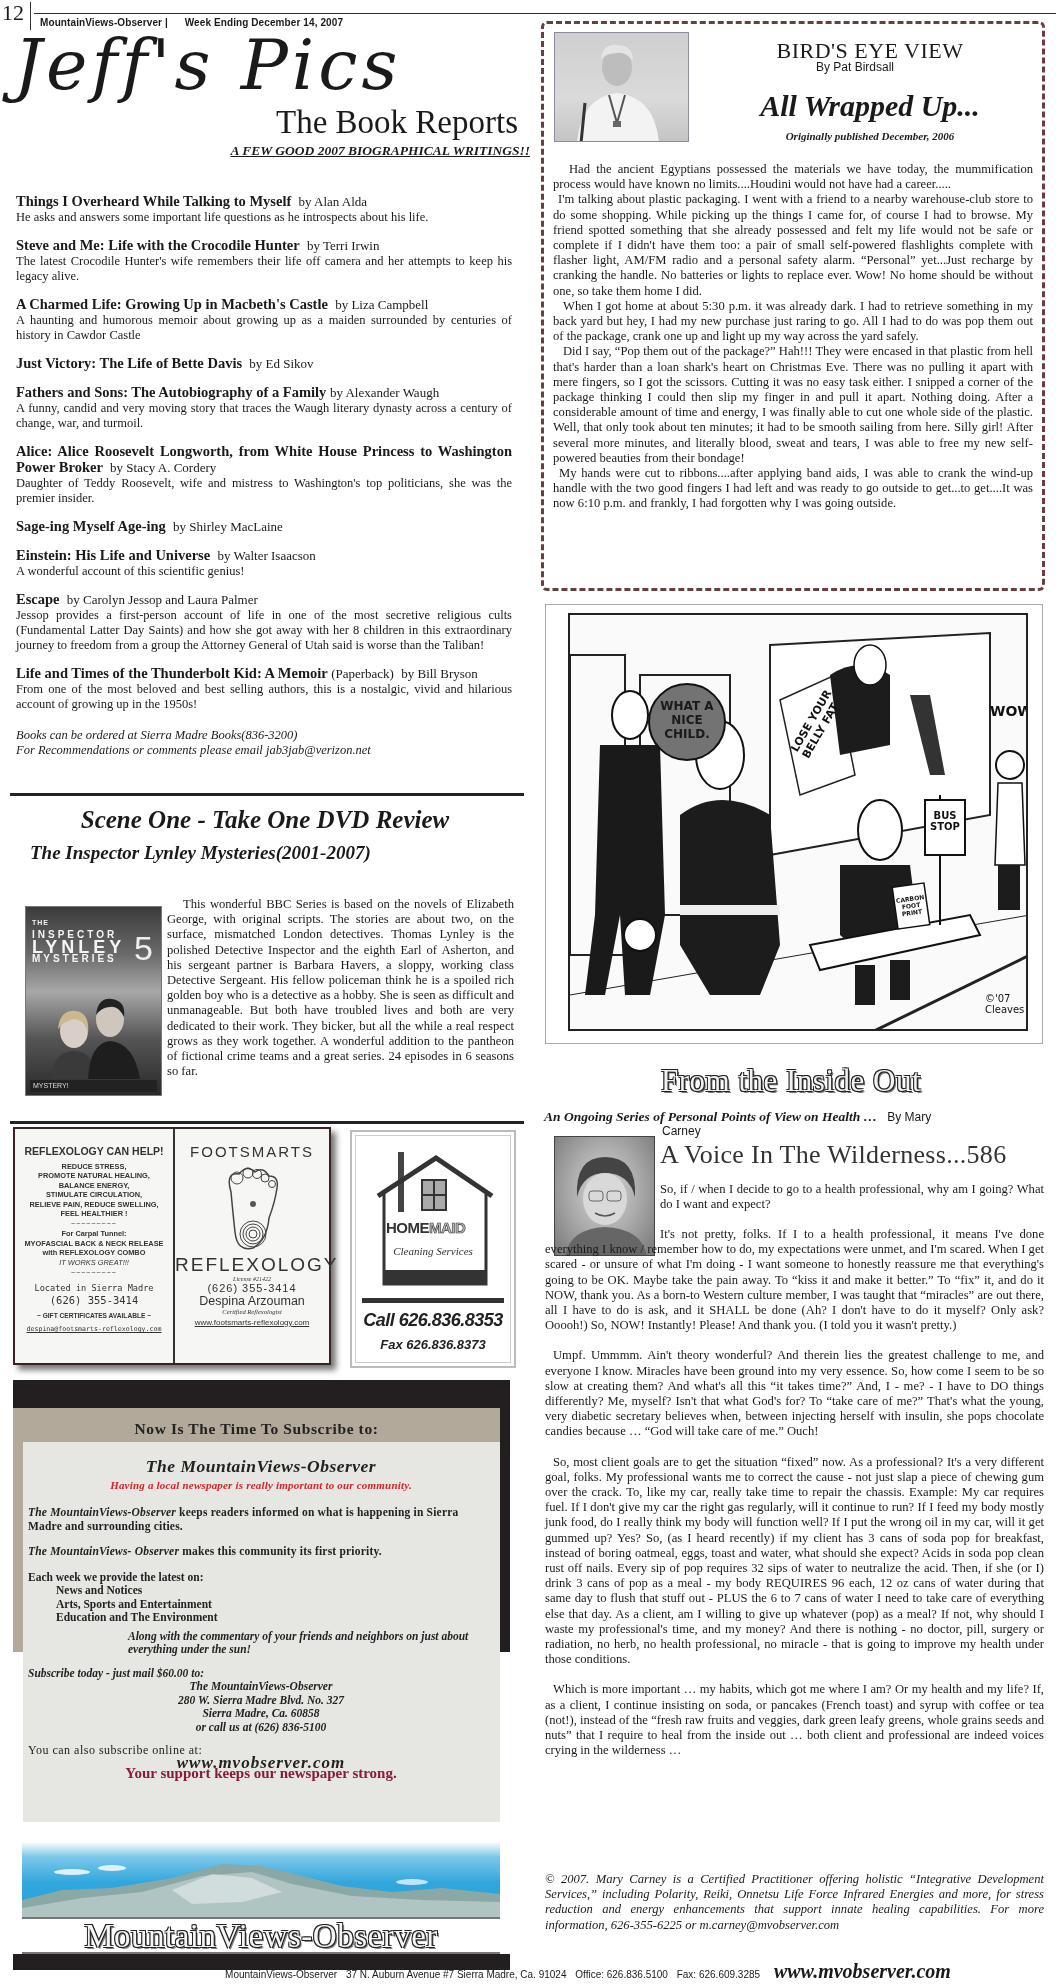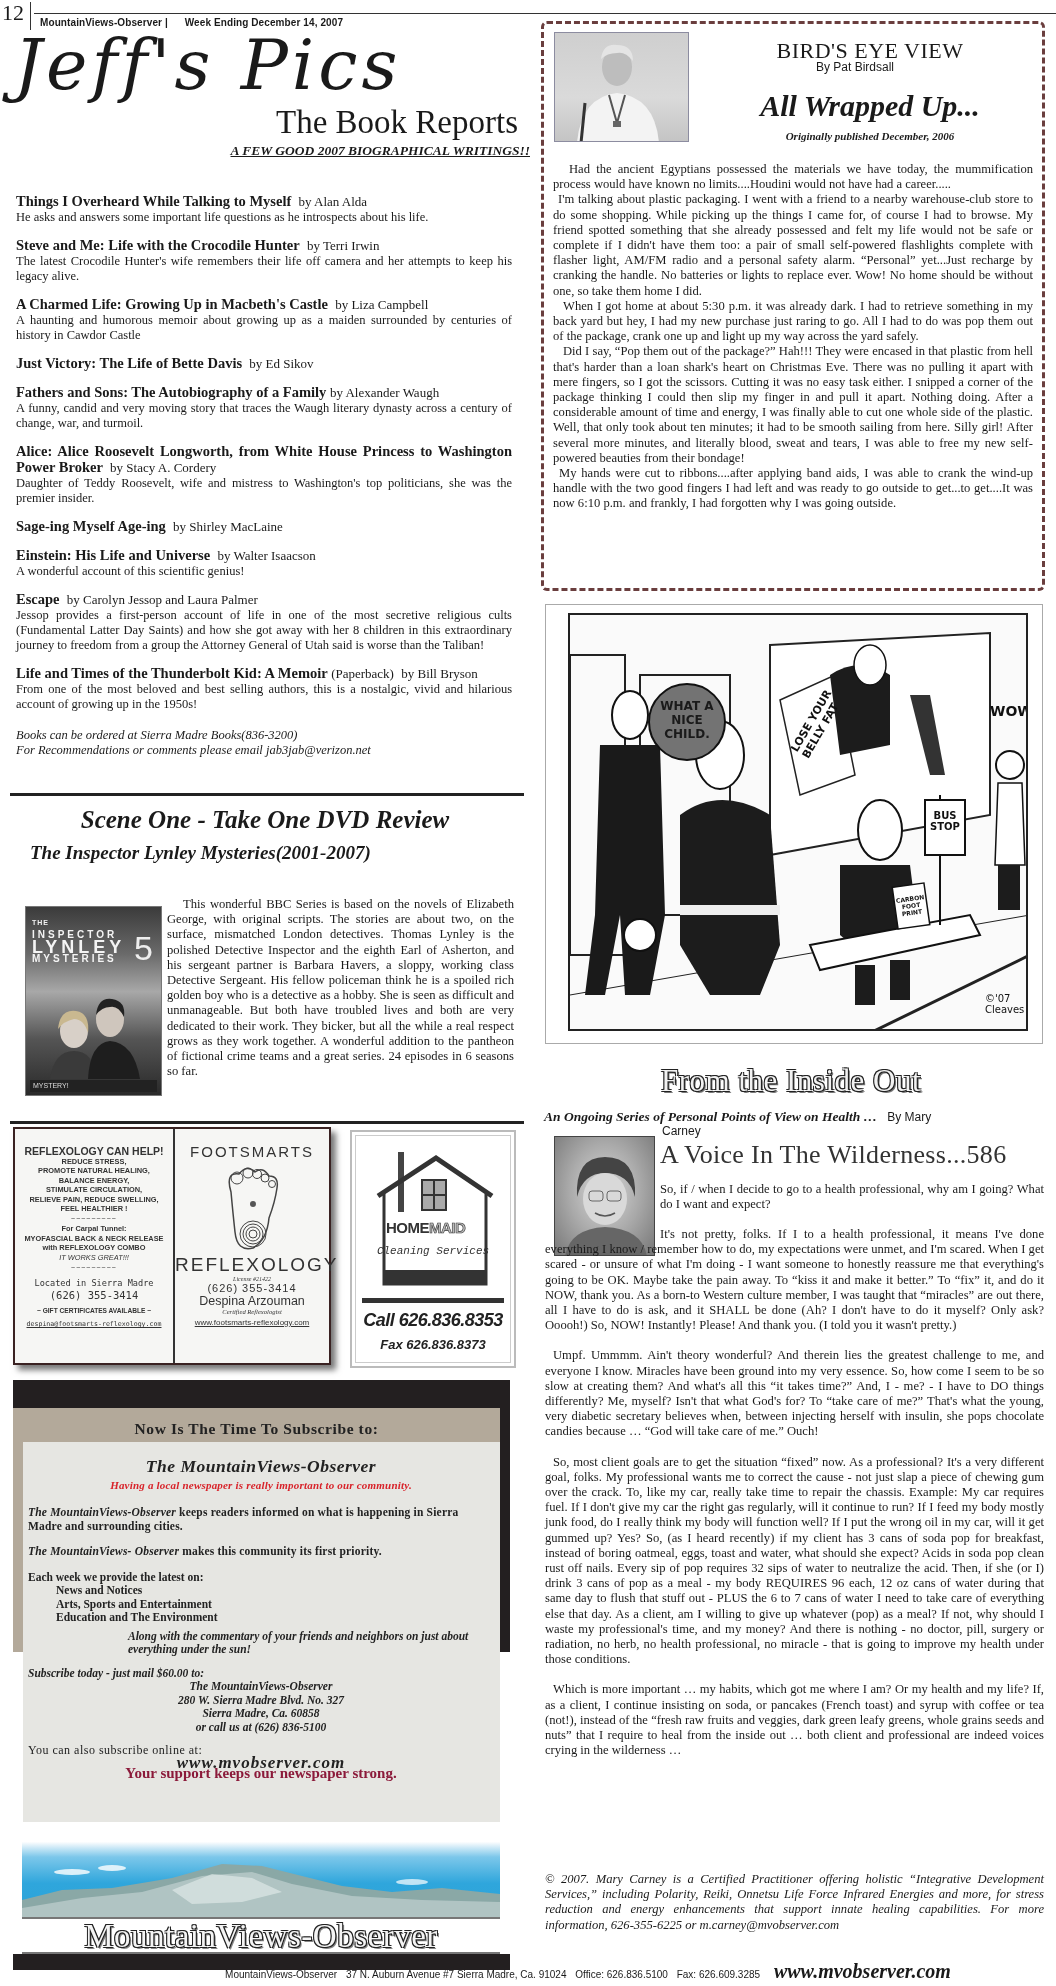--- a/index.html
+++ b/index.html
@@ -36,21 +36,21 @@
   #dvd-cover .c2 { font-size: 18px; letter-spacing: 4px; }
   #dvd-cover .c5 { position: absolute; right: 8px; top: 22px; color: #eee; font-size: 34px; font-family: "Liberation Sans", sans-serif; }
   #dvd-cover .faces { position: absolute; left: 18px; top: 82px; width: 100px; height: 90px; }
   #dvd-cover .cbottom { position: absolute; left: 4px; bottom: 3px; right: 4px; height: 12px; background: #222; color: #ddd; font-size: 7px; font-family: "Liberation Sans", sans-serif; padding-left: 3px; line-height: 12px; }
   #dvd-body { left: 167px; top: 897px; width: 347px; font-size: 12.6px; line-height: 15.2px; text-align: justify; text-indent: 16px; }
 
   
   #ads-rule { left: 10px; top: 1121px; width: 514px; height: 3px; background: #222; }
   #reflex-ad { left: 13px; top: 1127px; width: 318px; height: 238px; border: 2px solid #3a2222; background: #f6f6f4; box-shadow: 5px 5px 6px #777; }
   #reflex-left { position: absolute; left: 0; top: 0; width: 158px; height: 100%; text-align: center; font-family: "Liberation Sans", sans-serif; color: #333; padding-top: 16px; }
-  #reflex-left .h { font-size: 10.5px; font-weight: bold; }
+  #reflex-left .h { font-size: 10.5px; font-weight: bold; margin-bottom: 5px; }
   #reflex-left .l { font-size: 7.4px; font-weight: bold; line-height: 9.4px; }
   #reflex-left .s { font-size: 7px; letter-spacing: 1px; margin: 2px 0; }
   #reflex-left .loc { font-family: "DejaVu Sans Mono", monospace; font-size: 8.6px; margin-top: 6px; line-height: 12px; }
   #reflex-left .ph { font-family: "DejaVu Sans Mono", monospace; font-size: 10.5px; }
   #reflex-left .gift { font-size: 6.6px; font-weight: bold; margin-top: 6px; }
   #reflex-left .em { font-size: 6.6px; text-decoration: underline; margin-top: 6px; font-family: "DejaVu Sans Mono", monospace; }
   #reflex-div { position: absolute; left: 158px; top: 0; width: 2px; height: 100%; background: #333; }
   #reflex-right { position: absolute; left: 160px; top: 0; width: 154px; height: 100%; text-align: center; font-family: "Liberation Sans", sans-serif; color: #333; }
   #reflex-right .brand { font-size: 15px; letter-spacing: 2px; margin-top: 14px; }
   #reflex-right svg { display: block; margin: 2px auto 0; }
@@ -59,21 +59,21 @@
   #reflex-right .ph2 { font-size: 11px; letter-spacing: 1px; }
   #reflex-right .nm { font-size: 12.5px; }
   #reflex-right .cert { font-size: 6.6px; font-style: italic; font-family: "Liberation Serif", serif; }
   #reflex-right .web { font-size: 8px; text-decoration: underline; margin-top: 3px; }
 
   #homemaid-ad { left: 350px; top: 1130px; width: 166px; height: 238px; border: 2px solid #bbb; background: #fff; }
   #homemaid-ad .inner { position: absolute; left: 3px; top: 3px; right: 3px; bottom: 3px; border: 1px solid #ccc; }
   #homemaid-ad svg { position: absolute; left: 22px; top: 12px; }
   #hm-brand { position: absolute; left: 34px; top: 87px; font-family: "Liberation Sans", sans-serif; font-weight: bold; font-size: 15px; color: #333; letter-spacing: -0.5px; }
   #hm-brand .maid { color: #bbb; -webkit-text-stroke: 0.6px #333; }
-  #hm-sub { position: absolute; left: 0; width: 100%; top: 113px; text-align: center; font-family: Liberation Mono, monospace; font-style: italic; font-size: 11px; color: #333; }
+  #hm-sub { position: absolute; left: 0; width: 100%; top: 113px; text-align: center; font-family: Liberation Serif, serif; font-style: italic; font-size: 11px; color: #333; }
   #hm-bar { position: absolute; left: 10px; right: 10px; top: 166px; height: 5px; background: #333; }
   #hm-call { position: absolute; left: 0; width: 100%; top: 178px; text-align: center; font-family: "Liberation Sans", sans-serif; font-style: italic; font-weight: bold; font-size: 18px; color: #222; letter-spacing: -0.5px; }
   #hm-fax { position: absolute; left: 0; width: 100%; top: 205px; text-align: center; font-family: "Liberation Sans", sans-serif; font-style: italic; font-weight: bold; font-size: 13px; color: #222; }
 
   
   #sub-ad { left: 13px; top: 1380px; width: 497px; height: 272px; background: #b3a99a; border-top: 28px solid #231f20; border-right: 10px solid #231f20; }
   #sub-head { position: absolute; left: 0; width: 100%; top: 12px; text-align: center; font-size: 15.5px; font-weight: bold; color: #222; letter-spacing: 0.6px; }
   #sub-inner { position: absolute; left: 10px; top: 34px; right: 0; height: 380px; background: #e6e6e2; padding: 10px 6px 0 5px; font-weight: bold; font-size: 11.5px; line-height: 13.5px; color: #222; }
   #sub-inner .name { text-align: center; font-size: 17.5px; font-style: italic; margin: 8px 0 5px; letter-spacing: 0.5px; }
   #sub-inner .tag { text-align: center; font-size: 11px; font-style: italic; color: #d8232a; margin-bottom: 14px; letter-spacing: 0.2px; }

